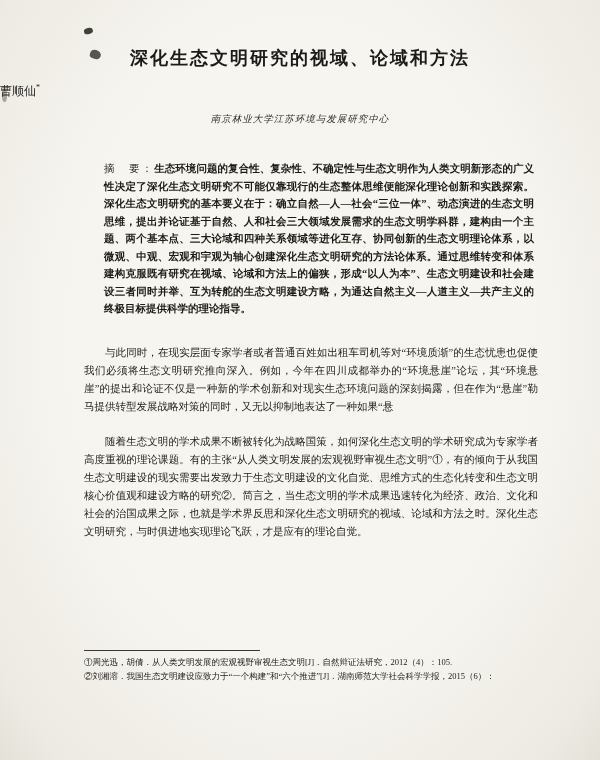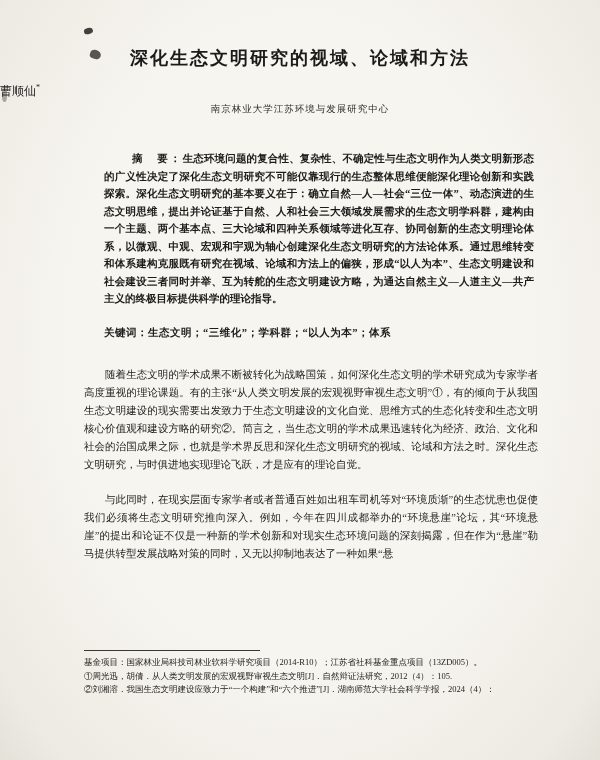--- a/index.html
+++ b/index.html
@@ -18,27 +18,27 @@
   .artifact.a2 { left:90px; top:50px;  width:11px; height:9px; transform:rotate(20deg); opacity:.75; }
   .artifact.a3 { left:2px;  top:88px;  width:5px;  height:14px; opacity:.35; border-radius:40%; }
   .title {
     margin-top:46px;
     text-align:center;
     font-size:18px; font-weight:bold;
     letter-spacing:2px;
   }
   .author { margin-top:13px; font-size:12px; }
   .author sup { font-size:8px; }
-  .affiliation { margin-top:3px; text-align:center; font-size:9.5px; color:#2e2c29; letter-spacing:1px; }
+  .affiliation { margin-top:13px; text-align:center; font-size:9.5px; color:#2e2c29; letter-spacing:1px;font-style:italic; }
   .abstract {
     margin:34px 66px 0 104px;
     font-size:10.5px; line-height:17.5px;
     text-align:justify; font-weight:bold;
   }
-  .abstract .label { font-weight:bold; letter-spacing:2px;margin-left:28px; }
+  .abstract .label { font-weight:normal; letter-spacing:2px; }
   .keywords {
     margin:18px 66px 0 104px;
     font-size:10.5px; font-weight:bold; letter-spacing:.5px;
   }
   .bodytext { margin-top:26px; }
   .para {
     margin:0 62px 0 84px;
     font-size:10.5px; line-height:18px;
     text-align:justify;
     text-indent:2em;
@@ -74,32 +74,28 @@
   <div class="author">
     <span>曹顺仙</span><sup>*</sup>
   </div>
 
   <div class="affiliation">南京林业大学江苏环境与发展研究中心</div>
 
   <div class="abstract">
     <span class="label">摘　要：</span><span>生态环境问题的复合性、复杂性、不确定性与生态文明作为人类文明新形态的广义性决定了深化生态文明研究不可能仅靠现行的生态整体思维便能深化理论创新和实践探索。深化生态文明研究的基本要义在于：确立自然—人—社会“三位一体”、动态演进的生态文明思维，提出并论证基于自然、人和社会三大领域发展需求的生态文明学科群，建构由一个主题、两个基本点、三大论域和四种关系领域等进化互存、协同创新的生态文明理论体系，以微观、中观、宏观和宇观为轴心创建深化生态文明研究的方法论体系。通过思维转变和体系建构克服既有研究在视域、论域和方法上的偏狭，形成“以人为本”、生态文明建设和社会建设三者同时并举、互为转舵的生态文明建设方略，为通达自然主义—人道主义—共产主义的终极目标提供科学的理论指导。</span>
   </div>
 
-  <div class="keywords">
-    <span class="label">关键词：</span><span>生态文明；“三维化”；学科群；“以人为本”；体系</span>
-  </div>
 
   <div class="bodytext">
+    <p class="para">与此同时，在现实层面专家学者或者普通百姓如出租车司机等对“环境质渐”的生态忧患也促使我们必须将生态文明研究推向深入。例如，今年在四川成都举办的“环境悬崖”论坛，其“环境悬崖”的提出和论证不仅是一种新的学术创新和对现实生态环境问题的深刻揭露，但在作为“悬崖”勒马提供转型发展战略对策的同时，又无以抑制地表达了一种如果“悬</p>
     <p class="para">随着生态文明的学术成果不断被转化为战略国策，如何深化生态文明的学术研究成为专家学者高度重视的理论课题。有的主张“从人类文明发展的宏观视野审视生态文明”①，有的倾向于从我国生态文明建设的现实需要出发致力于生态文明建设的文化自觉、思维方式的生态化转变和生态文明核心价值观和建设方略的研究②。简言之，当生态文明的学术成果迅速转化为经济、政治、文化和社会的治国成果之际，也就是学术界反思和深化生态文明研究的视域、论域和方法之时。深化生态文明研究，与时俱进地实现理论飞跃，才是应有的理论自觉。</p>
-    <p class="para">与此同时，在现实层面专家学者或者普通百姓如出租车司机等对“环境质渐”的生态忧患也促使我们必须将生态文明研究推向深入。例如，今年在四川成都举办的“环境悬崖”论坛，其“环境悬崖”的提出和论证不仅是一种新的学术创新和对现实生态环境问题的深刻揭露，但在作为“悬崖”勒马提供转型发展战略对策的同时，又无以抑制地表达了一种如果“悬</p>
   </div>
 
   <div class="footrule"></div>
 
   <div class="footnotes">
-    <p class="footnote">基金项目：国家林业局科技司林业软科学研究项目（2014-R10）；江苏省社科基金重点项目（13ZD005）。</p>
     <p class="footnote">①周光迅，胡倩．从人类文明发展的宏观视野审视生态文明[J]．自然辩证法研究，2012（4）：105.</p>
-    <p class="footnote">②刘湘溶．我国生态文明建设应致力于“一个构建”和“六个推进”[J]．湖南师范大学社会科学学报，2024（4）：</p>
+    <p class="footnote">②刘湘溶．我国生态文明建设应致力于“一个构建”和“六个推进”[J]．湖南师范大学社会科学学报，2015（6）：</p>
   </div>
 
   <div class="pagenum">67</div>
 
 </div>
 
 </body></html>

